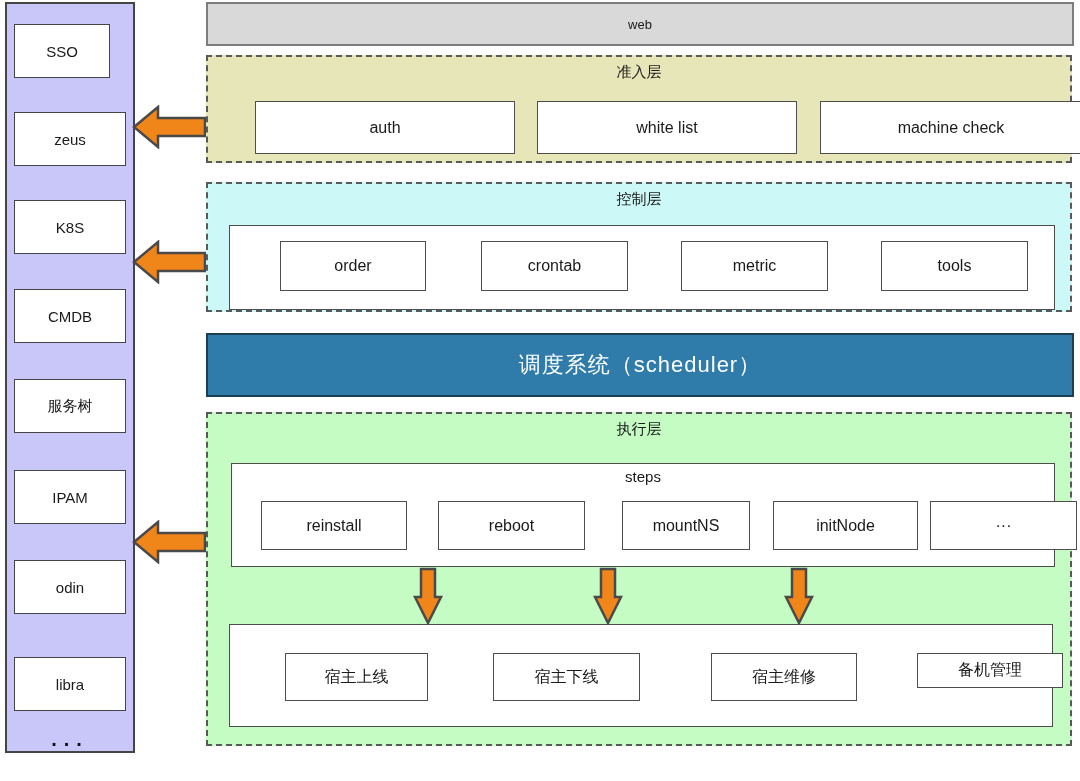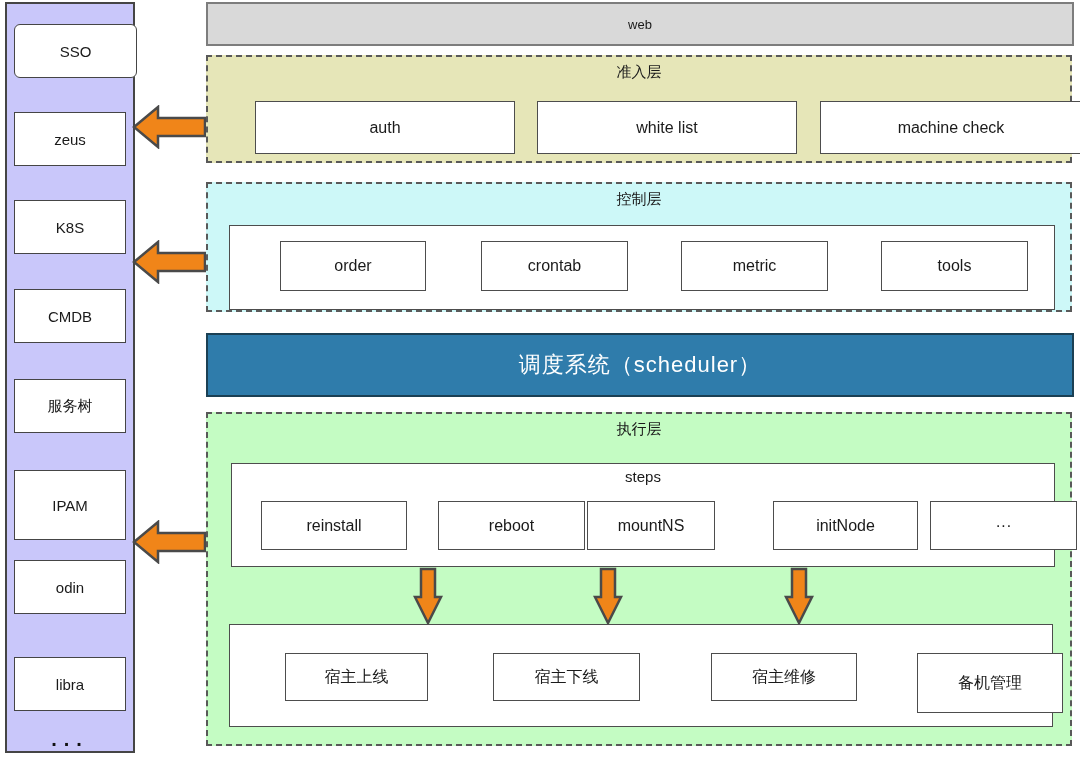--- a/index.html
+++ b/index.html
@@ -36,26 +36,26 @@
              justify-content:center;color:#ffffff;font-size:22px;letter-spacing:1px;}
 
   svg{display:block;}
 </style>
 </head>
 <body>
 
 <div id="page">
 
   <div class="abs sidebar" style="left:5px;top:2px;width:130px;height:751px;">
-    <div class="abs side-box" style="left:7px;top:20px;width:123px;height:54px;border-radius:6px;">SSO</div>
+    <div class="abs side-box" style="left:7px;top:20px;width:96px;height:54px;">SSO</div>
     <div class="abs side-box" style="left:7px;top:108px;width:112px;height:54px;">zeus</div>
     <div class="abs side-box" style="left:7px;top:196px;width:112px;height:54px;">K8S</div>
     <div class="abs side-box" style="left:7px;top:285px;width:112px;height:54px;">CMDB</div>
     <div class="abs side-box" style="left:7px;top:375px;width:112px;height:54px;">服务树</div>
-    <div class="abs side-box" style="left:7px;top:466px;width:112px;height:70px;">IPAM</div>
+    <div class="abs side-box" style="left:7px;top:466px;width:112px;height:54px;">IPAM</div>
     <div class="abs side-box" style="left:7px;top:556px;width:112px;height:54px;">odin</div>
     <div class="abs side-box" style="left:7px;top:653px;width:112px;height:54px;">libra</div>
     <div class="abs side-dots" style="left:0px;top:722px;width:126px;height:26px;">...</div>
   </div>
 
   <svg class="abs" style="left:132px;top:105px;" width="75" height="44" viewBox="0 0 75 44">
     <polygon points="2,22 26,2 26,13 73,13 73,31 26,31 26,42" fill="#f08519" stroke="#4a4a4a" stroke-width="2.5"></polygon>
   </svg>
   <svg class="abs" style="left:132px;top:240px;" width="75" height="44" viewBox="0 0 75 44">
     <polygon points="2,22 26,2 26,13 73,13 73,31 26,31 26,42" fill="#f08519" stroke="#4a4a4a" stroke-width="2.5"></polygon>
@@ -89,36 +89,36 @@
     <span>调度系统（scheduler）</span>
   </div>
 
   <div class="abs panel execution" style="left:206px;top:412px;width:866px;height:334px;">
     <div class="panel-title">执行层</div>
 
     <div class="abs wcontainer" style="left:23px;top:49px;width:824px;height:104px;">
       <div class="inner-title">steps</div>
       <div class="abs wbox" style="left:3px;top:37px;width:146px;height:49px;">reinstall</div>
       <div class="abs wbox" style="left:180px;top:37px;width:147px;height:49px;">reboot</div>
-      <div class="abs wbox" style="left:329px;top:37px;width:128px;height:49px;">mountNS</div>
+      <div class="abs wbox" style="left:364px;top:37px;width:128px;height:49px;">mountNS</div>
       <div class="abs wbox" style="left:515px;top:37px;width:145px;height:49px;">initNode</div>
       <div class="abs wbox" style="left:672px;top:37px;width:147px;height:49px;">···</div>
     </div>
 
     <svg class="abs" style="left:205px;top:153px;" width="30" height="58" viewBox="0 0 30 58">
       <polygon points="15,56 2,30 8,30 8,2 22,2 22,30 28,30" fill="#f08519" stroke="#4a4a4a" stroke-width="2.5"></polygon>
     </svg>
     <svg class="abs" style="left:385px;top:153px;" width="30" height="58" viewBox="0 0 30 58">
       <polygon points="15,56 2,30 8,30 8,2 22,2 22,30 28,30" fill="#f08519" stroke="#4a4a4a" stroke-width="2.5"></polygon>
     </svg>
     <svg class="abs" style="left:576px;top:153px;" width="30" height="58" viewBox="0 0 30 58">
       <polygon points="15,56 2,30 8,30 8,2 22,2 22,30 28,30" fill="#f08519" stroke="#4a4a4a" stroke-width="2.5"></polygon>
     </svg>
 
     <div class="abs wcontainer" style="left:21px;top:210px;width:824px;height:103px;">
       <div class="abs wbox" style="left:29px;top:28px;width:143px;height:48px;">宿主上线</div>
       <div class="abs wbox" style="left:237px;top:28px;width:147px;height:48px;">宿主下线</div>
       <div class="abs wbox" style="left:455px;top:28px;width:146px;height:48px;">宿主维修</div>
-      <div class="abs wbox" style="left:661px;top:28px;width:146px;height:60px;">备机管理</div>
+      <div class="abs wbox" style="left:661px;top:28px;width:146px;height:35px;">备机管理</div>
     </div>
   </div>
 
 </div>
 
 </body></html>

